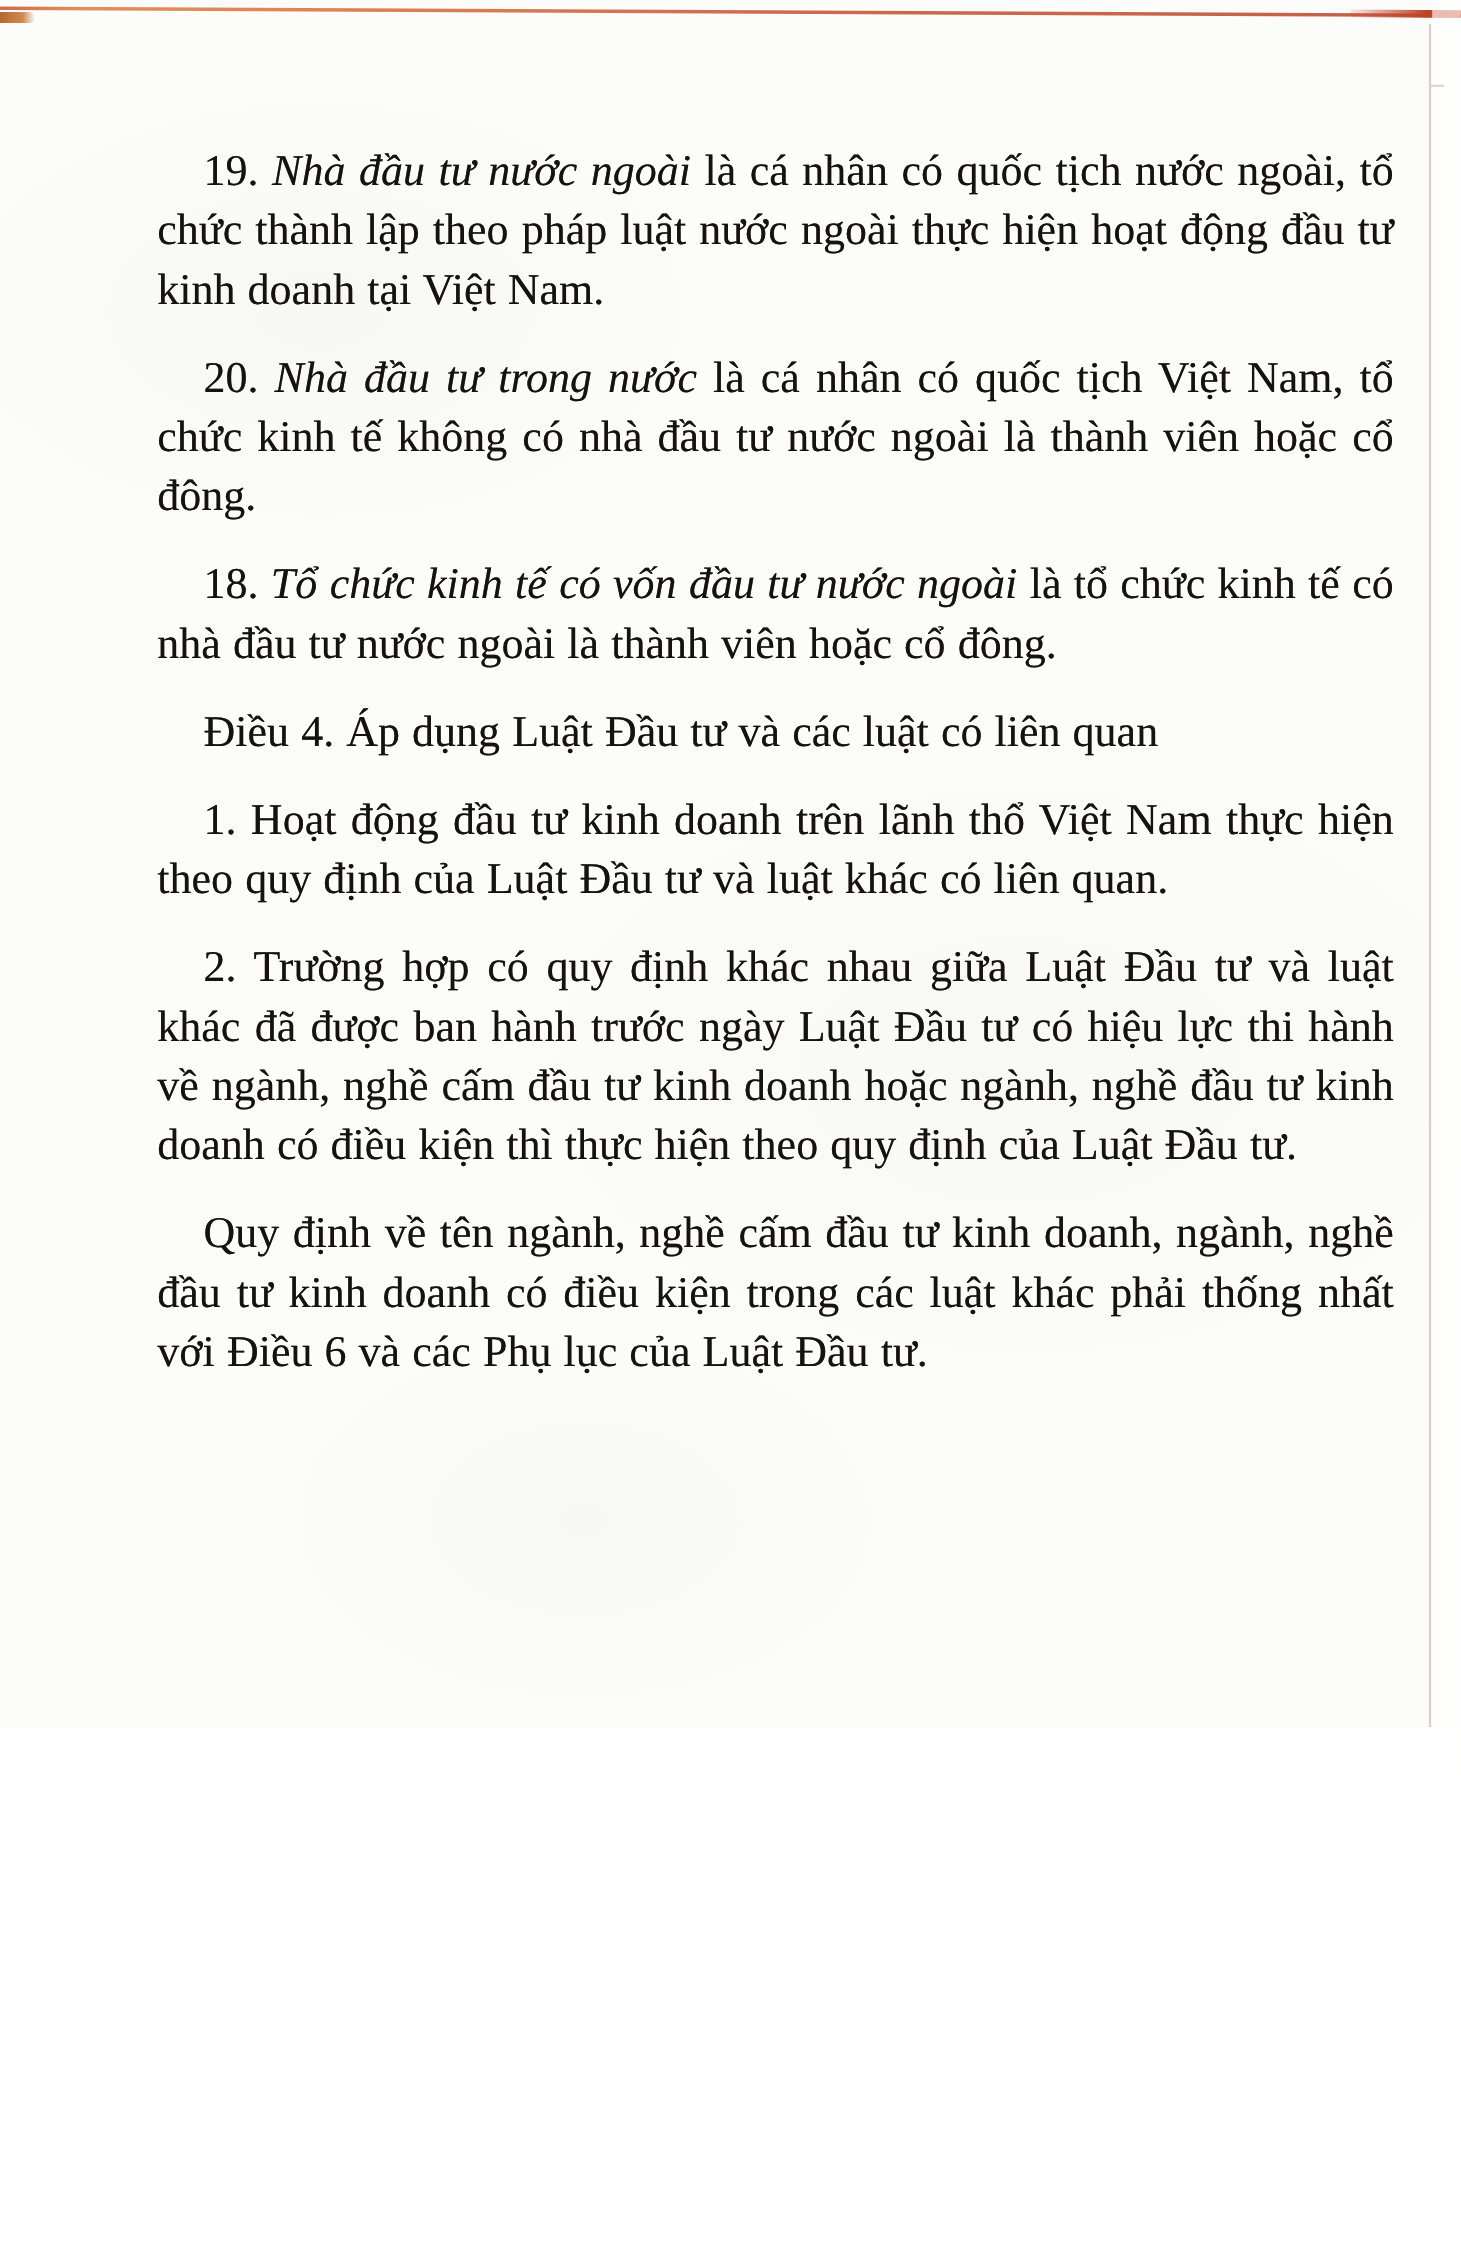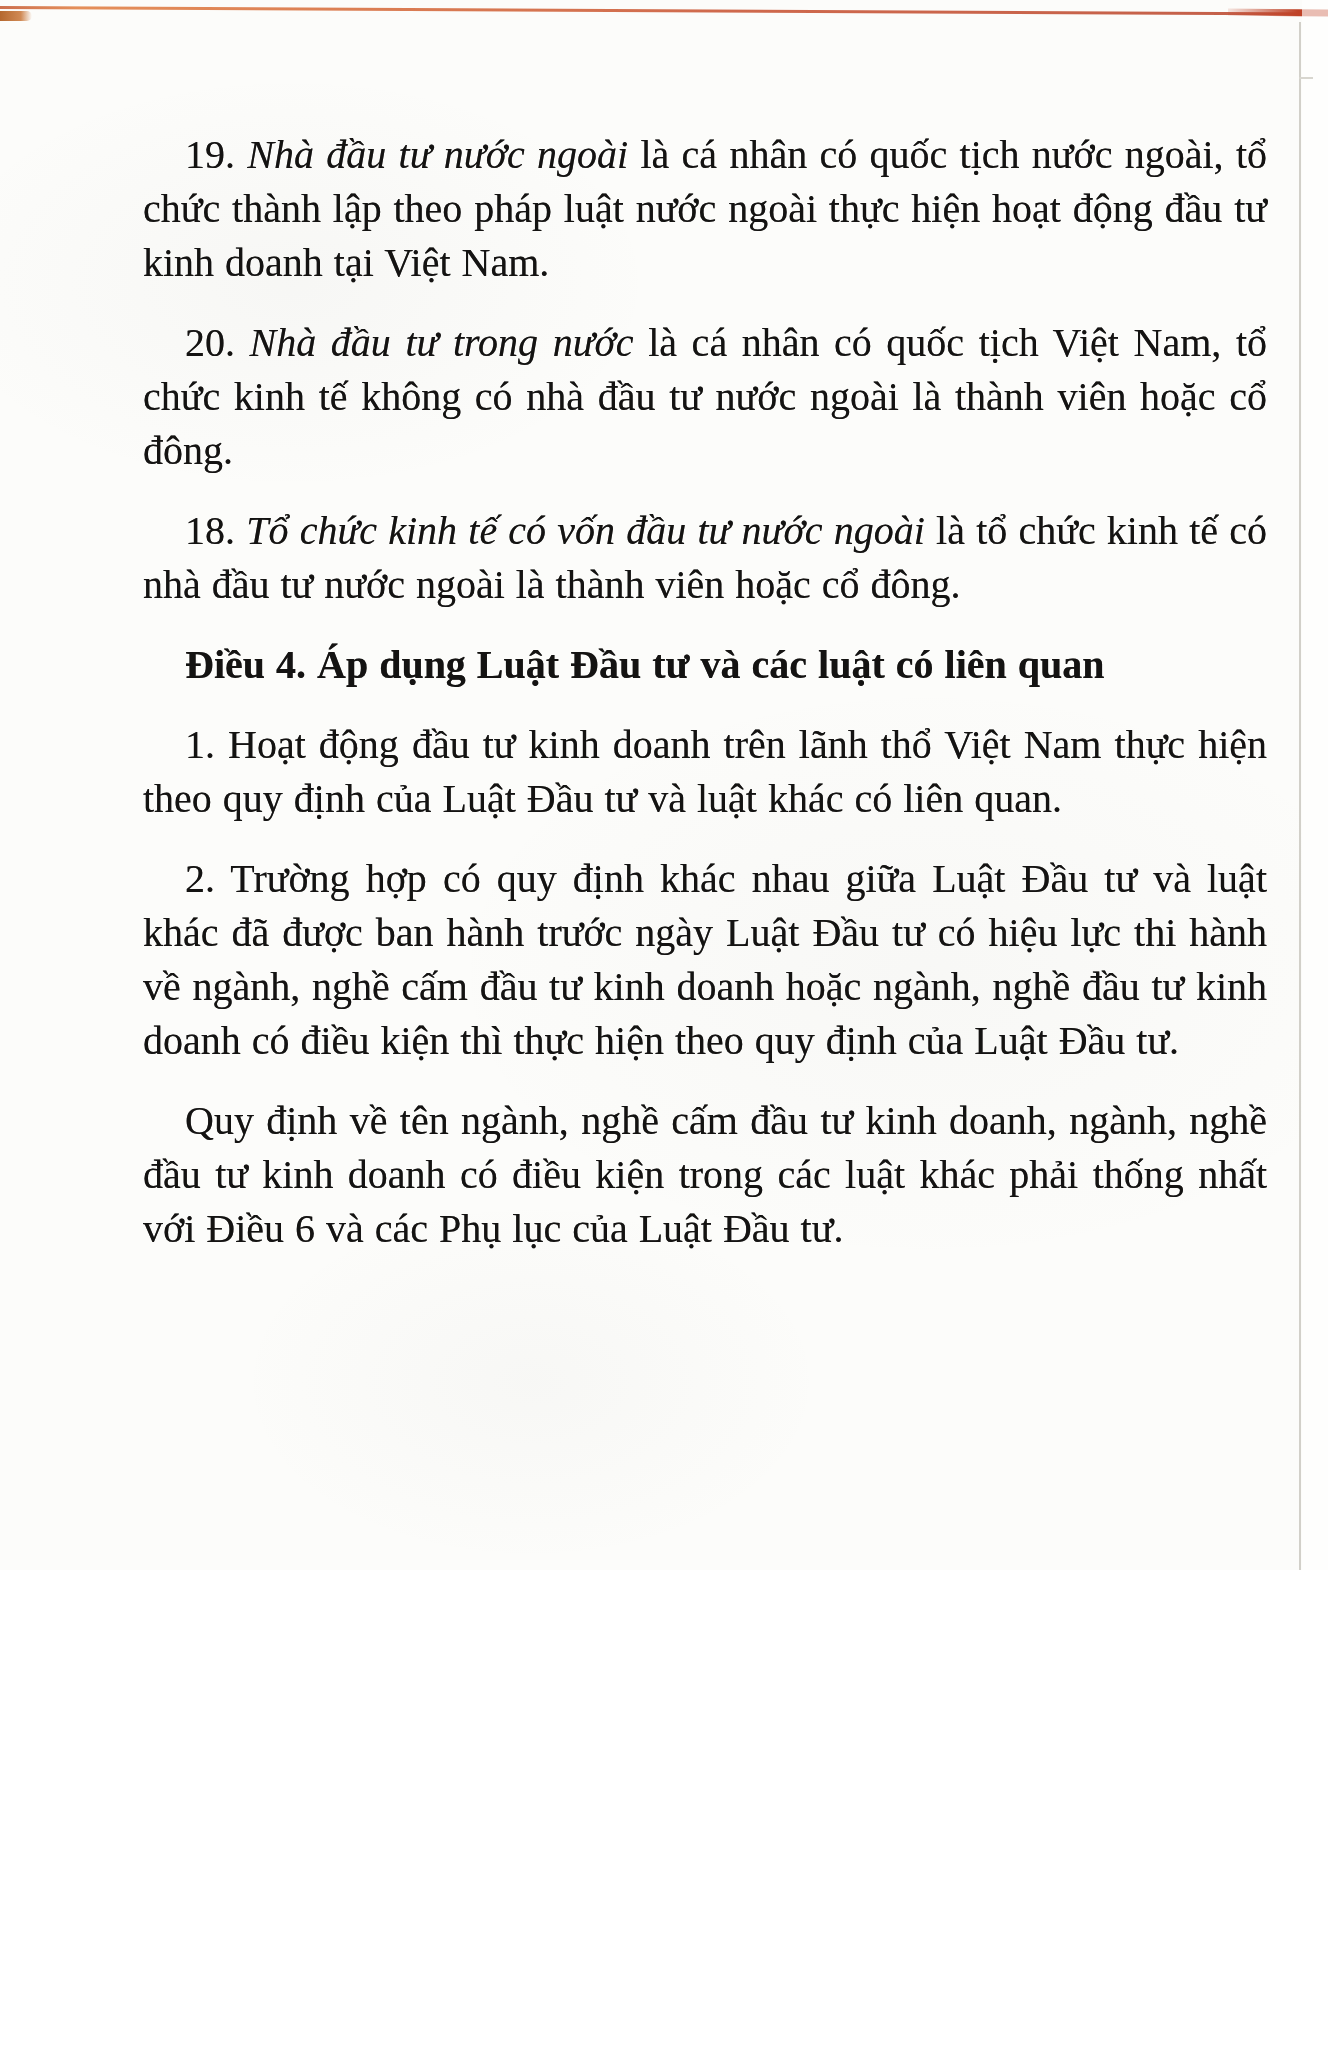--- a/index.html
+++ b/index.html
@@ -36,21 +36,21 @@
   .para {
     margin: 0 0 26px 0;
     font-size: 40px;
     line-height: 54px;
     text-align: justify;
     text-indent: 42px;
     text-shadow: 0 0 0.6px rgba(20, 19, 18, 0.65);
     word-spacing: 1px;
   }
   .para .term { font-style: italic; }
-  .heading { font-weight: bold; }
+  .heading { font-weight: normal; }
   .page-number {
     position: absolute;
     left: 179px;
     top: 1888px;
     font-size: 39px;
     line-height: 44px;
     color: #0f172a;
     text-shadow: 0 0 0.5px rgba(35, 41, 44, 0.6);
   }
   

